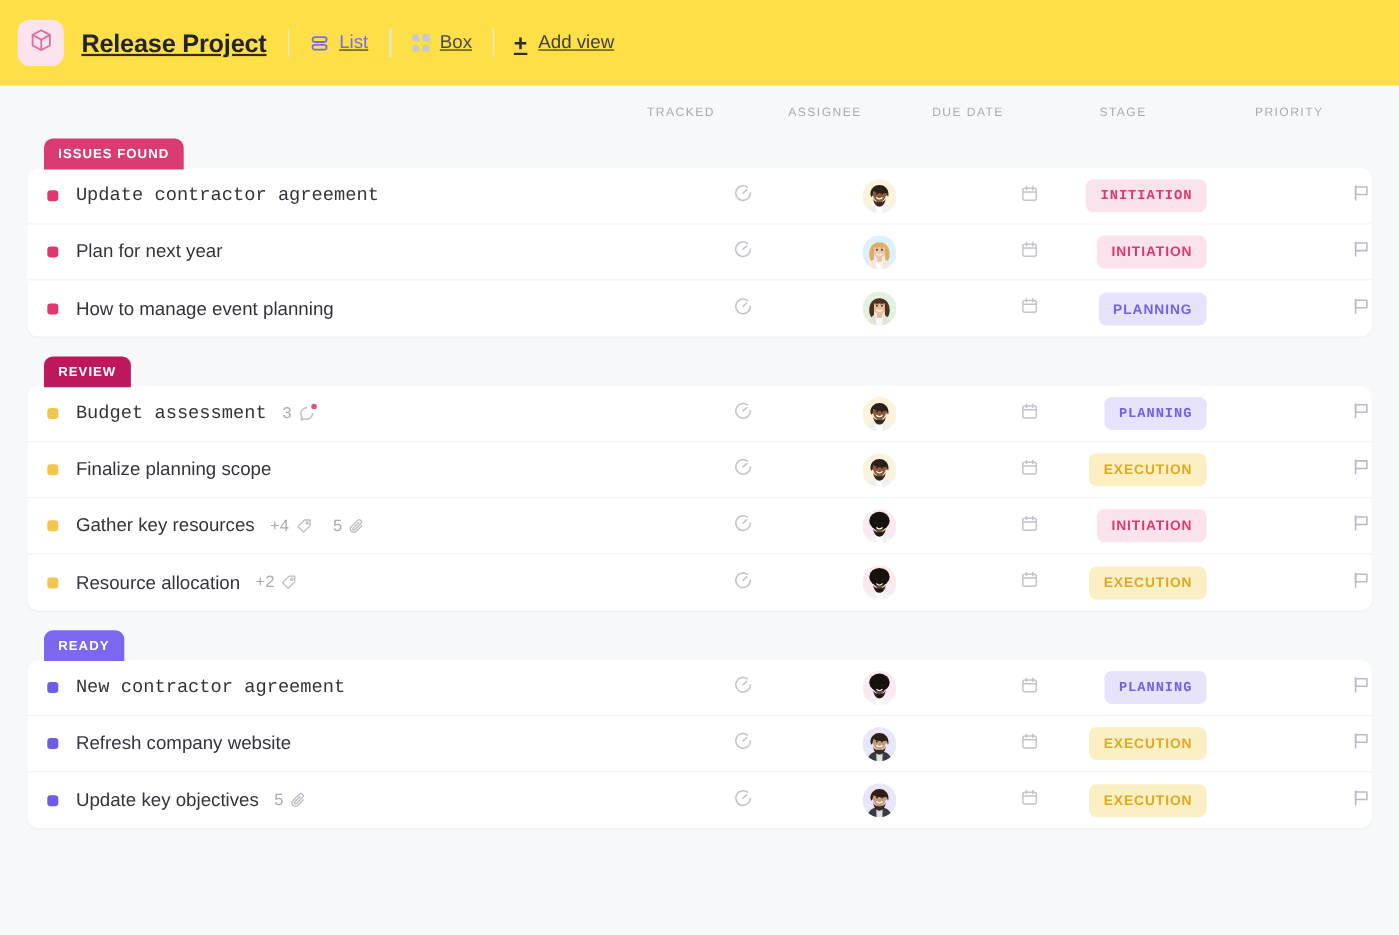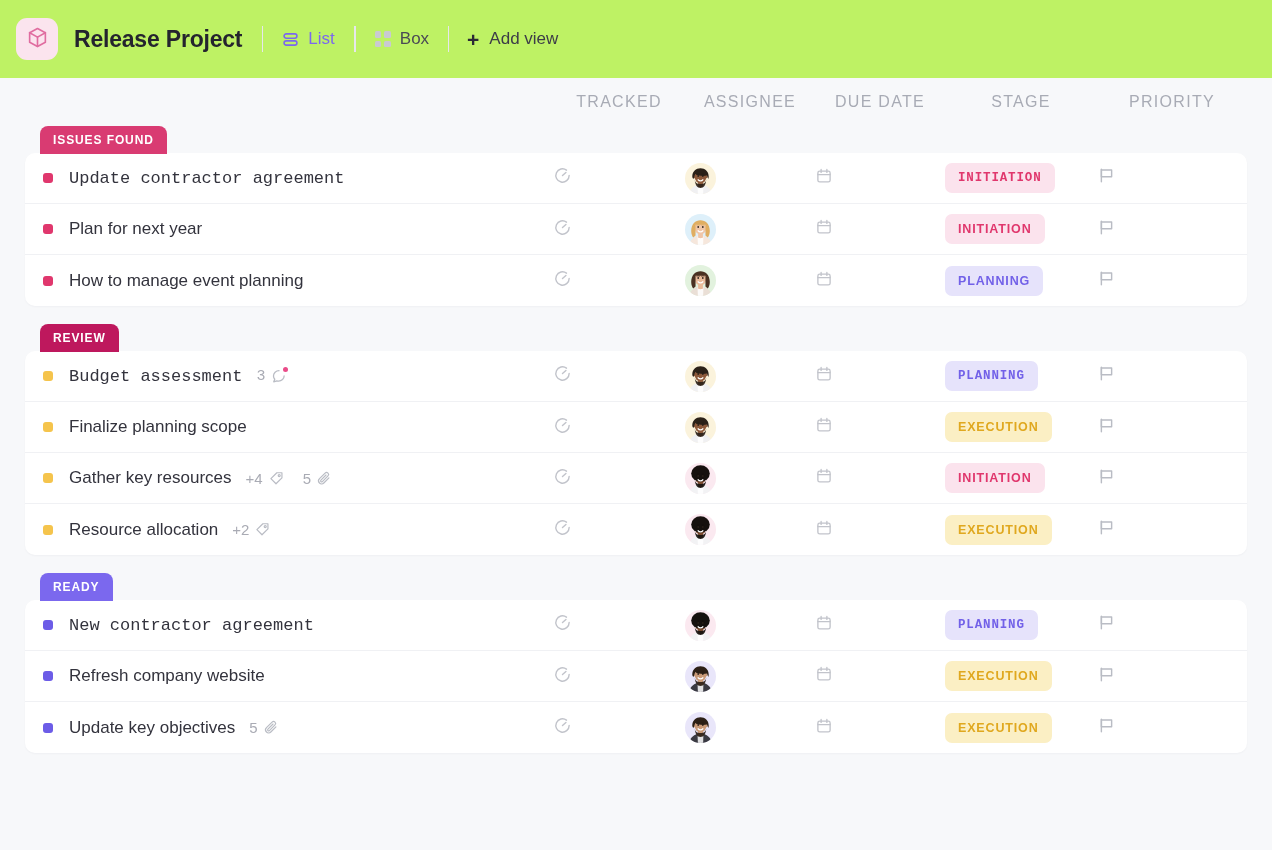--- a/index.html
+++ b/index.html
@@ -13,25 +13,26 @@
   body {
     font-family: "Liberation Sans", sans-serif;
     background: #f7f8fa;
     color: #2b2b35;
     -webkit-font-smoothing: antialiased;
   }
 
   
   .topbar {
     height: 78px;
-    background: #bef264;
+    background: #fde047;
     display: flex;
     align-items: center;
     padding: 0 16px;
     gap: 0;
+    text-decoration: underline;
   }
 
   .logo-tile {
     width: 42px;
     height: 42px;
     border-radius: 11px;
     background: #fbe4ee;
     display: flex;
     align-items: center;
     justify-content: center;
@@ -96,21 +97,21 @@
   }
 
   .col-headers {
     display: flex;
     align-items: center;
     height: 48px;
     padding-left: 10px;
   }
   .ch-spacer { flex: 1 1 auto; }
   .ch {
-    font-size: 16px;
+    font-size: 11px;
     letter-spacing: 1.3px;
     color: #a8abb5;
     text-align: center;
     flex: none;
   }
   .ch.tracked  { width: 132px; }
   .ch.assignee { width: 130px; }
   .ch.duedate  { width: 130px; }
   .ch.stage    { width: 152px; }
   .ch.priority { width: 150px; }
@@ -172,21 +173,21 @@
     font-size: 15px;
   }
   .meta-item svg { display: block; }
 
   .row-spacer { flex: 1 1 auto; }
 
   .cell {
     flex: none;
     display: flex;
     align-items: center;
-    justify-content: flex-start;
+    justify-content: flex-end;
   }
   .cell.tracked  { width: 132px; }
   .cell.assignee { width: 130px; }
   .cell.duedate  { width: 130px; }
   .cell.stage    { width: 152px; }
   .cell.priority { width: 150px; }
 
   .avatar {
     width: 31px; height: 31px;
     border-radius: 50%;

